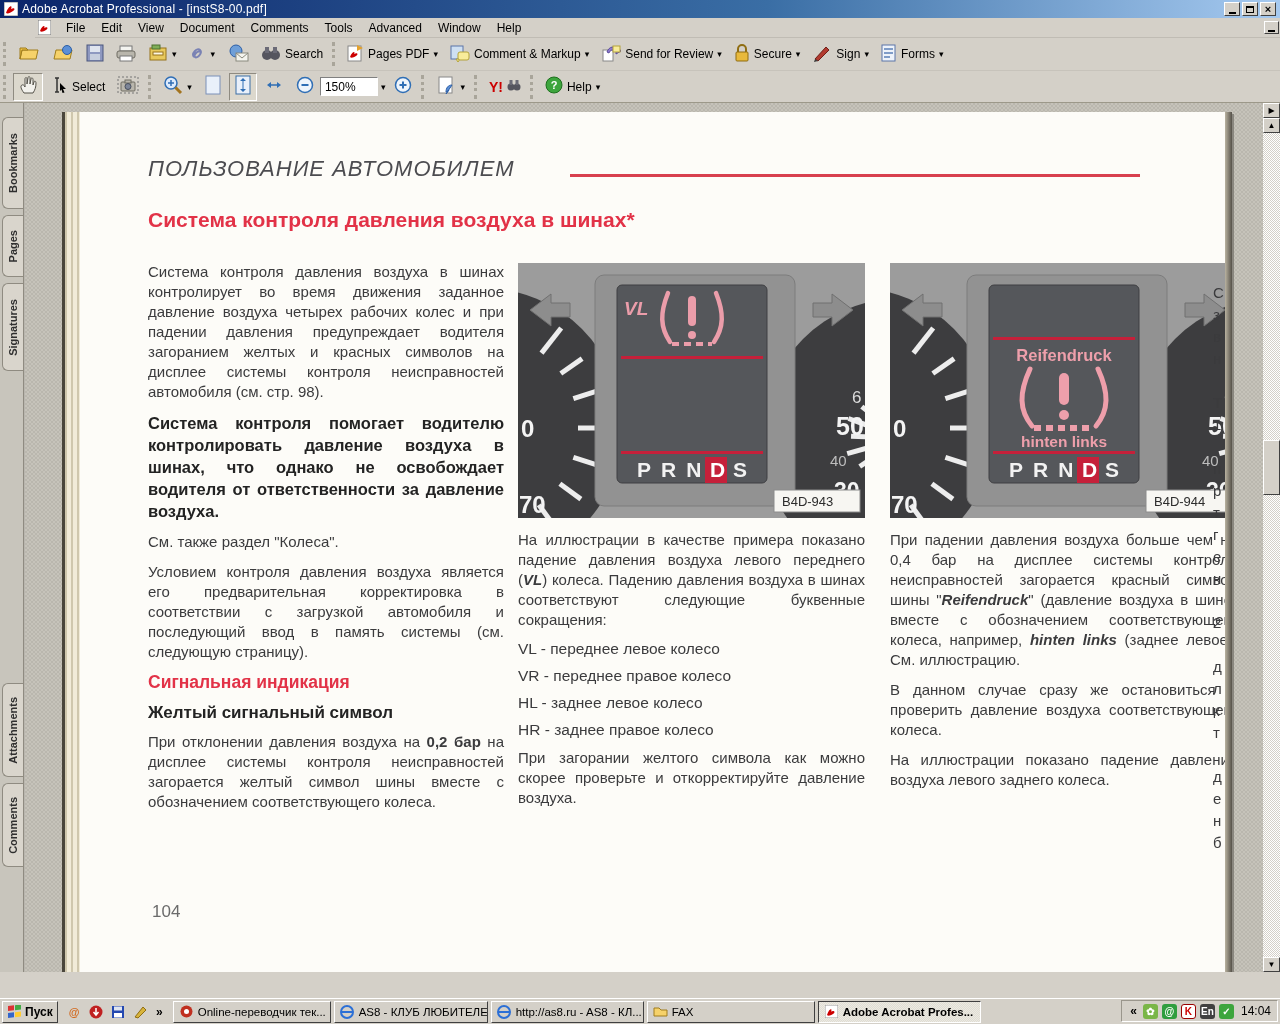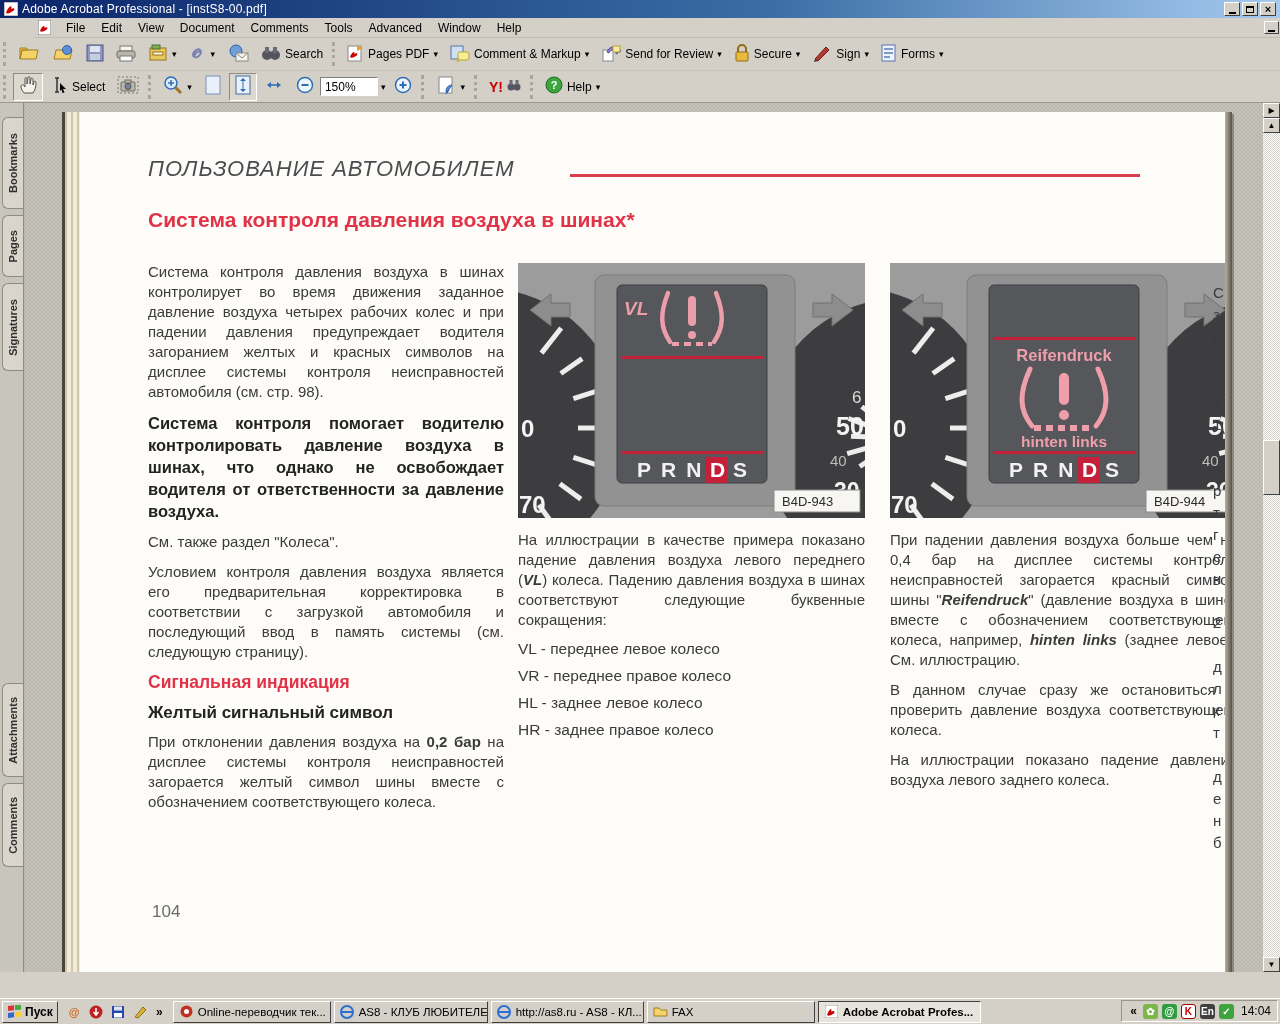--- a/index.html
+++ b/index.html
@@ -477,20 +477,21 @@
               <text x="215" y="214" font-size="21" font-weight="bold" fill="#f2f2f2">S</text>
               <rect x="256" y="227" width="86" height="22" fill="#f7f6f2" stroke="#8c8c8c"></rect>
               <text x="264" y="243" font-size="13" fill="#2c2c2c">B4D-943</text>
             </svg>
           </div>
           <p class="p"><span>На иллюстрации в качестве примера показано падение давления воздуха левого переднего (</span><span style="font-weight: bold; font-style: italic;">VL</span><span>) колеса. Падению давления воздуха в шинах соответствуют следующие буквенные сокращения:</span></p>
           <div class="wl">VL - переднее левое колесо</div>
           <div class="wl">VR - переднее правое колесо</div>
           <div class="wl">HL - заднее левое колесо</div>
           <div class="wl">HR - заднее правое колесо</div>
+          <p class="p" style="margin-top:4px">При загорании желтого символа как можно скорее проверьте и откорректируйте давление воздуха.</p>
         </div>
 
         <div class="col col3">
           <div class="figwrap">
             <svg width="347" height="255">
               <rect width="347" height="255" fill="#9c9c9c"></rect>
               <circle cx="-35" cy="165" r="140" fill="#3d3d3f"></circle>
               <g stroke="#ededed" stroke-width="5">
                 <line x1="60" y1="165" x2="92" y2="165" transform="rotate(-52 -35 165)"></line>
                 <line x1="60" y1="165" x2="86" y2="165" transform="rotate(-35 -35 165)"></line>

